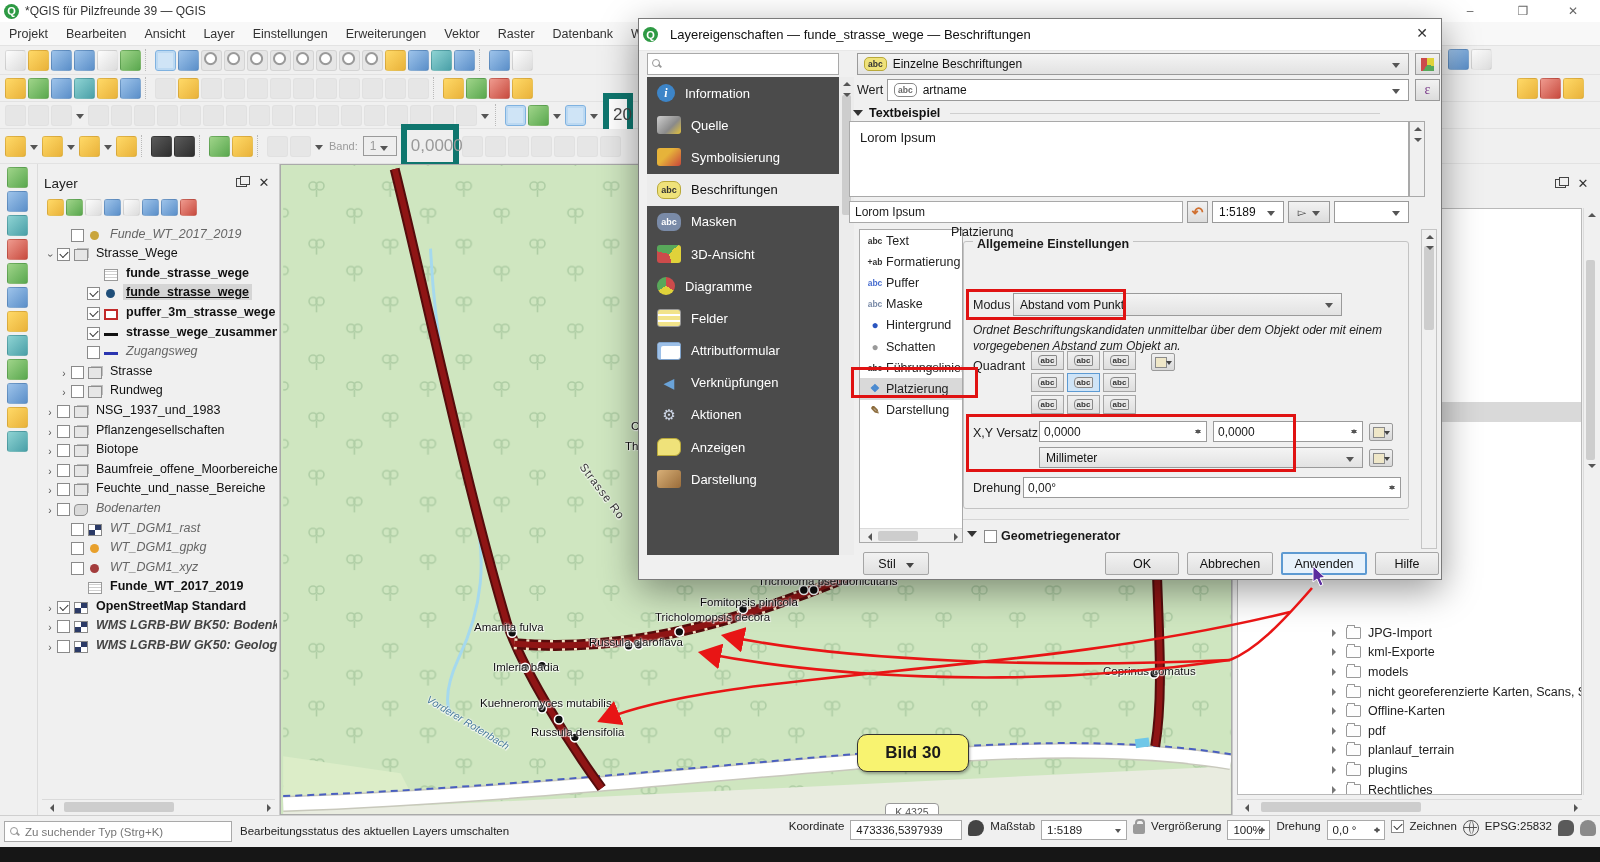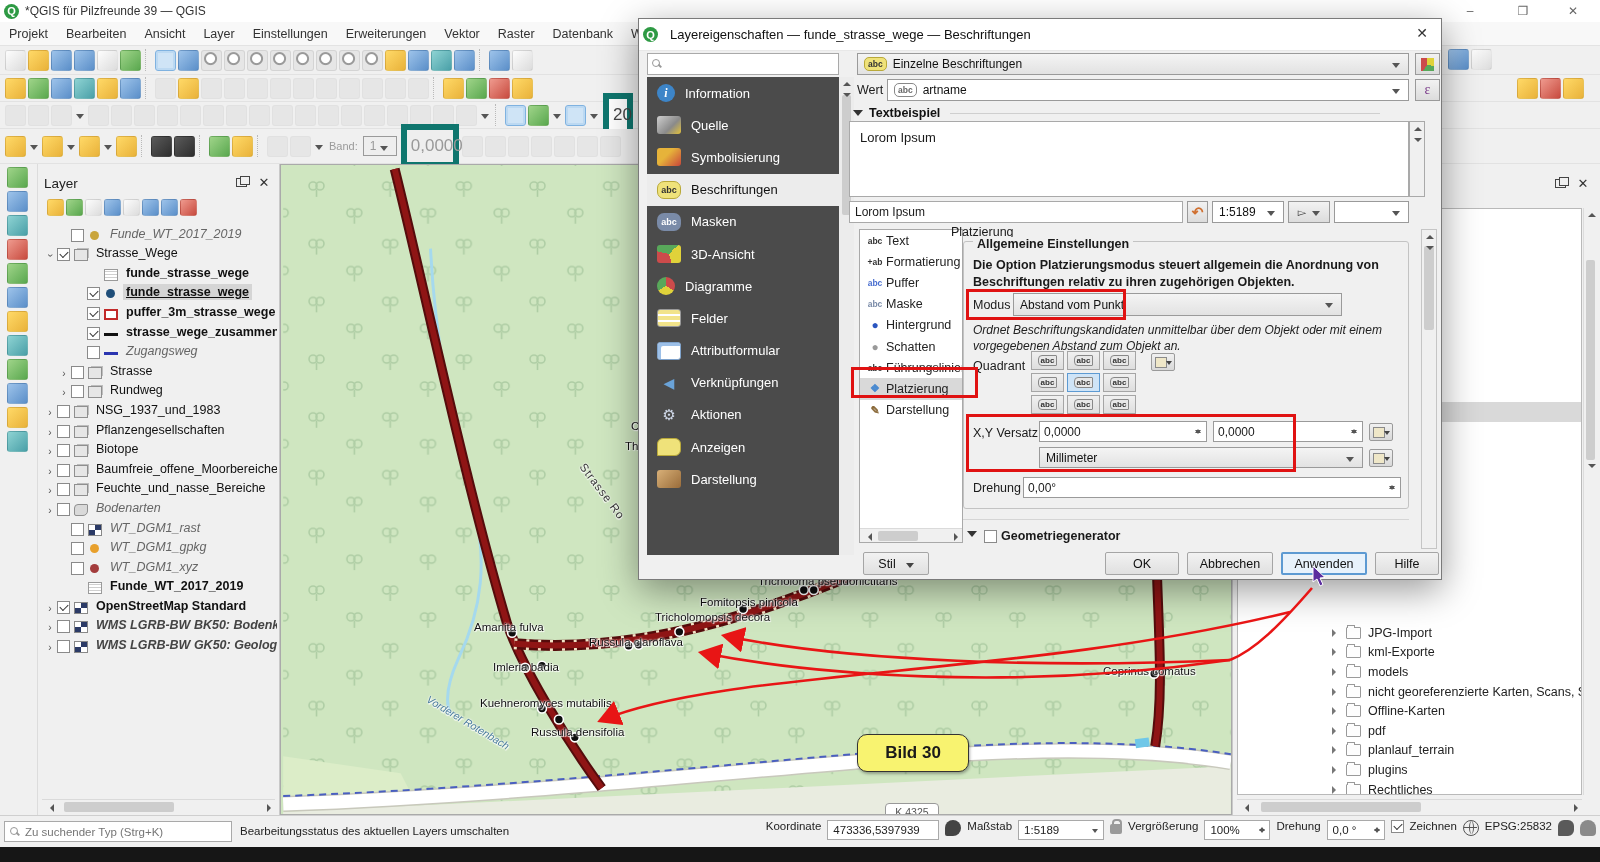--- a/index.html
+++ b/index.html
@@ -868,21 +868,20 @@
     </div>
   <div class="hscroll" style="left:221px;width:102px;top:509px;height:14px">
     <div class="sarrow left"></div>
     <div class="sthumb" style="width:40px;height:10px;margin-left:4px"></div>
     <div class="sarrow right" style="margin-left:auto"></div>
   </div>
 
   <span class="abs" style="left:312px;top:206px;font-size:12.5px">Platzierung</span>
   <div class="groupbox" style="left:324px;top:222px;width:446px;height:268px"></div>
   <span class="abs" style="left:334px;top:218px;background:#f0f0f0;padding:0 4px;font-weight:bold;font-size:12.5px">Allgemeine Einstellungen</span>
-  <div class="abs" style="left:334px;top:238px;width:420px;font-weight:bold;font-size:12.5px;line-height:1.35">Die Option Platzierungsmodus steuert allgemein die Anordnung von Beschriftungen relativ zu ihren zugehörigen Objekten.</div>
   <span class="abs" style="left:334px;top:279px;font-size:12.5px">Modus</span>
   <div class="combo" style="position:absolute;left:374px;top:274px;width:329px;height:23px">Abstand vom Punkt</div>
   <div class="abs" style="left:334px;top:304px;width:420px;font-style:italic;font-size:12px;line-height:1.3;color:#222">Ordnet Beschriftungskandidaten unmittelbar über dem Objekt oder mit einem vorgegebenen Abstand zum Objekt an.</div>
   <span class="abs" style="left:334px;top:340px;font-size:12.5px">Quadrant</span>
   <div class="abs" style="left:392px;top:332px;width:112px;display:flex;flex-wrap:wrap;gap:3px">
 
       <div class="qbtn">
         <span class="qabc">abc</span>
       </div>
 
@@ -978,21 +977,21 @@
   </div>
   <span id="sb-msg">Bearbeitungsstatus des aktuellen Layers umschalten</span>
   <div id="sb-right">
     <span>Koordinate</span>
     <div class="sb-field" style="width:112px">473336,5397939</div>
     <div class="sbico" style="background:#444;border-radius:50% 50% 50% 2px"></div>
     <span>Maßstab</span>
     <div class="sb-field sb-combo" style="width:86px">1:5189</div>
     <div class="sbico lock"></div>
     <span>Vergrößerung</span>
-    <div class="sb-field sb-spin" style="width:66px">100%</div>
+    <div class="sb-field sb-spin" style="width:43px">100%</div>
     <span>Drehung</span>
     <div class="sb-field sb-spin" style="width:58px">0,0 °</div>
     <span class="cb ch" style="margin:0"></span>
     <span>Zeichnen</span>
     <div class="sbico globe"></div>
     <span>EPSG:25832</span>
     <div class="sbico" style="border-radius:6px 6px 6px 1px;background:#5a5a5a"></div>
     <div class="sbico" style="background:#8a8a8a;border-radius:50% 50% 4px 4px"></div>
   </div>
 </div>

